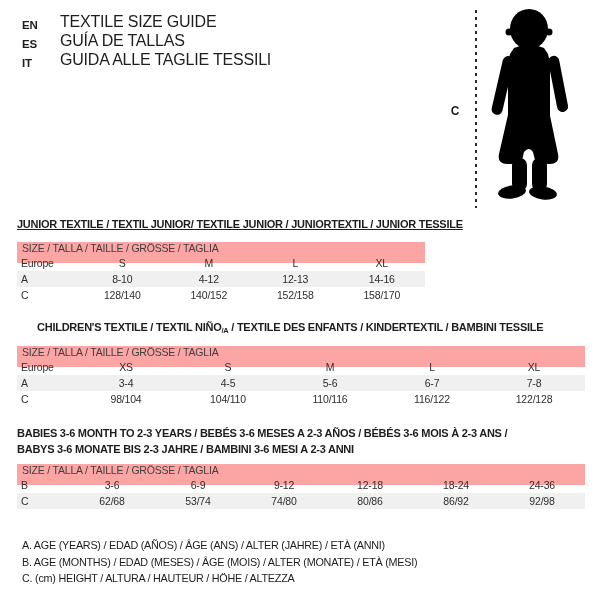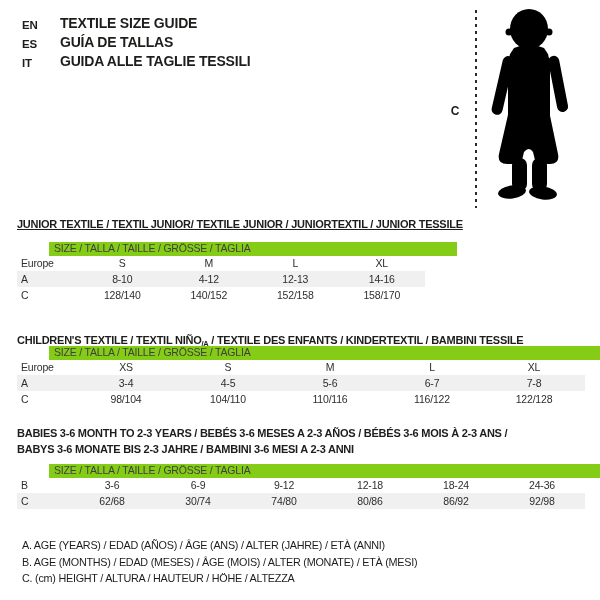--- a/index.html
+++ b/index.html
@@ -5,47 +5,47 @@
   html,body { margin:0; padding:0; background:#ffffff; }
   .page {
     position:relative; width:600px; height:600px; background:#ffffff;
     font-family:"Liberation Sans", sans-serif; color:#1d1d1b; overflow:hidden;
   }
 
   
   .lang-block { position:absolute; top:12px; left:22px; }
   .lang-row { display:flex; height:19px; align-items:flex-end; }
   .lang-code { width:38px; font-weight:bold; font-size:11.5px; letter-spacing:-0.2px; }
-  .lang-title { font-weight:bold; font-size:14px; letter-spacing:-0.2px; }
+  .lang-title { font-weight:normal; font-size:16px; letter-spacing:-0.2px; }
 
   
   .dotted-line {
     position:absolute; left:475px; top:10px; width:2px; height:198px;
     background:repeating-linear-gradient(to bottom,#2a2a2a 0 3px, transparent 3px 7px);
   }
   .figure-label {
     position:absolute; left:447px; top:104px; width:16px; text-align:center;
     font-weight:bold; font-size:12px;
   }
   .toddler-svg { position:absolute; left:486px; top:8px; }
 
   
   .section-title {
     position:absolute; left:17px; font-weight:bold; font-size:11px;
     letter-spacing:-0.25px; line-height:16px; white-space:nowrap;
   }
   .title-junior   { top:216px;text-decoration:underline; }
-  .title-children { top:332px; }
+  .title-children { top:319px;margin-left:20px; }
   .title-babies   { top:425px; white-space:normal; width:560px; }
   .sub { font-size:7.5px; vertical-align:-2px; }
 
   .size-bar {
-    position:absolute; left:17px; height:14px; line-height:13.5px;
-    background:#84cc16; color:#3f3f3e; font-size:10.5px; padding-left:5px;
-    letter-spacing:-0.2px; box-sizing:border-box;margin-left:32px;
+    position:absolute; left:17px; height:21px; line-height:13.5px;
+    background:#fca5a5; color:#3f3f3e; font-size:10.5px; padding-left:5px;
+    letter-spacing:-0.2px; box-sizing:border-box;
   }
   .bar-junior   { top:242px; width:408px; }
   .bar-children { top:346px; width:568px; }
   .bar-babies   { top:464px; width:568px; }
 
   table.size-table {
     position:absolute; left:17px; border-collapse:collapse; table-layout:fixed;
     font-size:10.5px; color:#2e2e2d;
   }
   .tbl-junior   { top:255px; width:408px; }
@@ -192,21 +192,21 @@
       <td>3-6</td>
       <td>6-9</td>
       <td>9-12</td>
       <td>12-18</td>
       <td>18-24</td>
       <td>24-36</td>
     </tr>
     <tr>
       <td class="lbl">C</td>
       <td>62/68</td>
-      <td>30/74</td>
+      <td>53/74</td>
       <td>74/80</td>
       <td>80/86</td>
       <td>86/92</td>
       <td>92/98</td>
     </tr>
   </tbody>
     </table>
 
   <div class="footnotes">
     <div class="footnote">A. AGE (YEARS) / EDAD (AÑOS) / ÂGE (ANS) / ALTER (JAHRE) / ETÀ (ANNI)</div>

